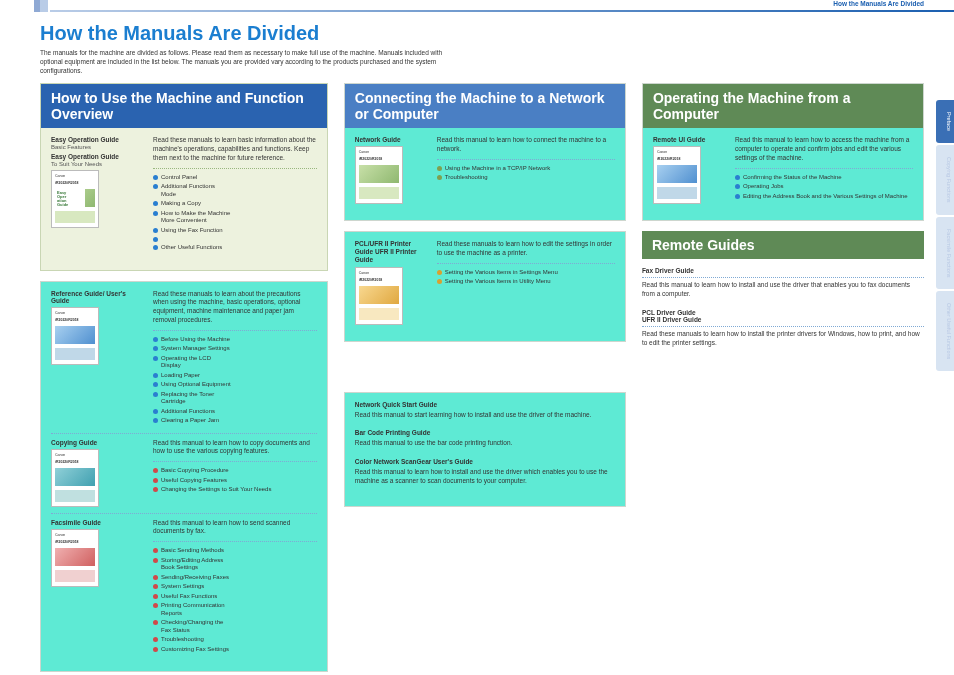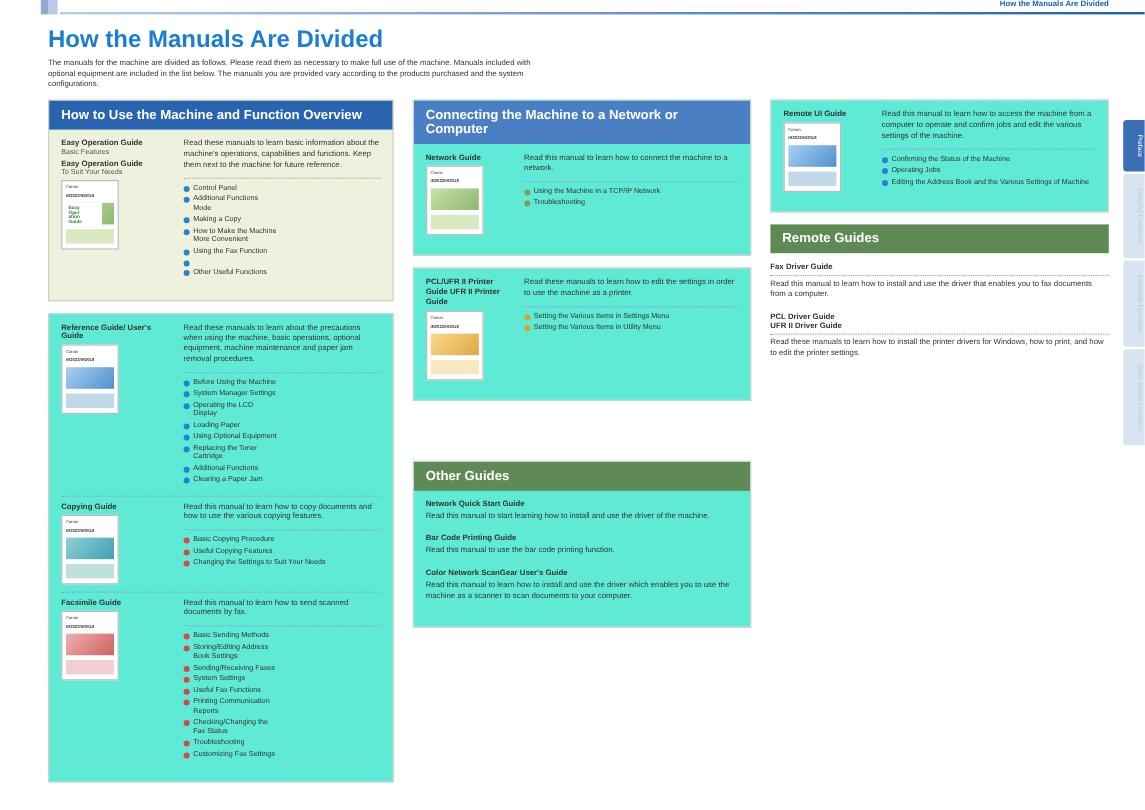--- a/index.html
+++ b/index.html
@@ -9,21 +9,21 @@
   .topbar .line{position:absolute;left:50px;right:0;top:10px;height:2px;background:linear-gradient(90deg,#b9cce7 0%,#1b5fb0 100%)}
   .crumb{position:absolute;right:30px;top:0;color:#1b5fb0;font-size:6.5px;font-weight:bold}
   .page{padding:10px 30px 20px 40px;position:relative}
   h1{color:#1b7ed0;font-size:20px;font-weight:bold;margin:6px 0 4px}
   .intro{font-size:6.5px;line-height:1.35;max-width:420px;color:#333}
   .cols{display:flex;gap:16px;margin-top:8px}
   .col{flex:1;min-width:0}
   .col.left{flex:1.02}
   .box{border:1px solid #cdd6ce;margin-bottom:10px;background:#5eead4}
   .box.green{background:#edf2de;border-color:#c9d6b4}
-  .hdr{color:#fff;font-size:11px;font-weight:bold;padding:6px 10px}
+  .hdr{color:#fff;font-size:14px;font-weight:bold;padding:6px 10px}
   .hdr.blue{background:#2a63b0}
   .hdr.blue2{background:#4a7fc4}
   .hdr.green{background:#5f8a56}
   .bbody{padding:8px 10px 10px}
   .row{display:flex;gap:10px;margin-bottom:6px}
   .lcol{width:92px;flex-shrink:0}
   .rcol{flex:1}
   .gname{font-size:6.5px;font-weight:bold;color:#333;margin-bottom:1px}
   .gsub{font-size:6px;color:#555}
   .desc{font-size:6.5px;line-height:1.35;color:#333}
@@ -296,40 +296,40 @@
                   </li>
               </ul>
             </div>
           </div>
         </div>
       </div>
 
       <div style="height:40px"></div>
 
       <div class="box">
-        <div class="hdr green">Other Guides</div>
         <div class="bbody">
           <div class="plain">
             <div class="gname">Network Quick Start Guide</div>
             <p class="desc">Read this manual to start learning how to install and use the driver of the machine.</p>
           </div>
           <div class="plain">
             <div class="gname">Bar Code Printing Guide</div>
             <p class="desc">Read this manual to use the bar code printing function.</p>
           </div>
           <div class="plain">
             <div class="gname">Color Network ScanGear User's Guide</div>
             <p class="desc">Read this manual to learn how to install and use the driver which enables you to use the machine as a scanner to scan documents to your computer.</p>
           </div>
         </div>
       </div>
     </div>
 
     <div class="col">
       <div class="box">
+        <div class="hdr green">Operating the Machine from a Computer</div>
         <div class="bbody">
           <div class="row">
             <div class="lcol" style="width:72px">
               <div class="gname">Remote UI Guide</div>
               <div class="thumb c-blu">
                   <div class="tlogo">Canon</div>
                   <div class="tmod">iR2022/iR2018</div>
                   <div class="tcol"></div>
                   <div class="tbar"></div>
                 </div>

